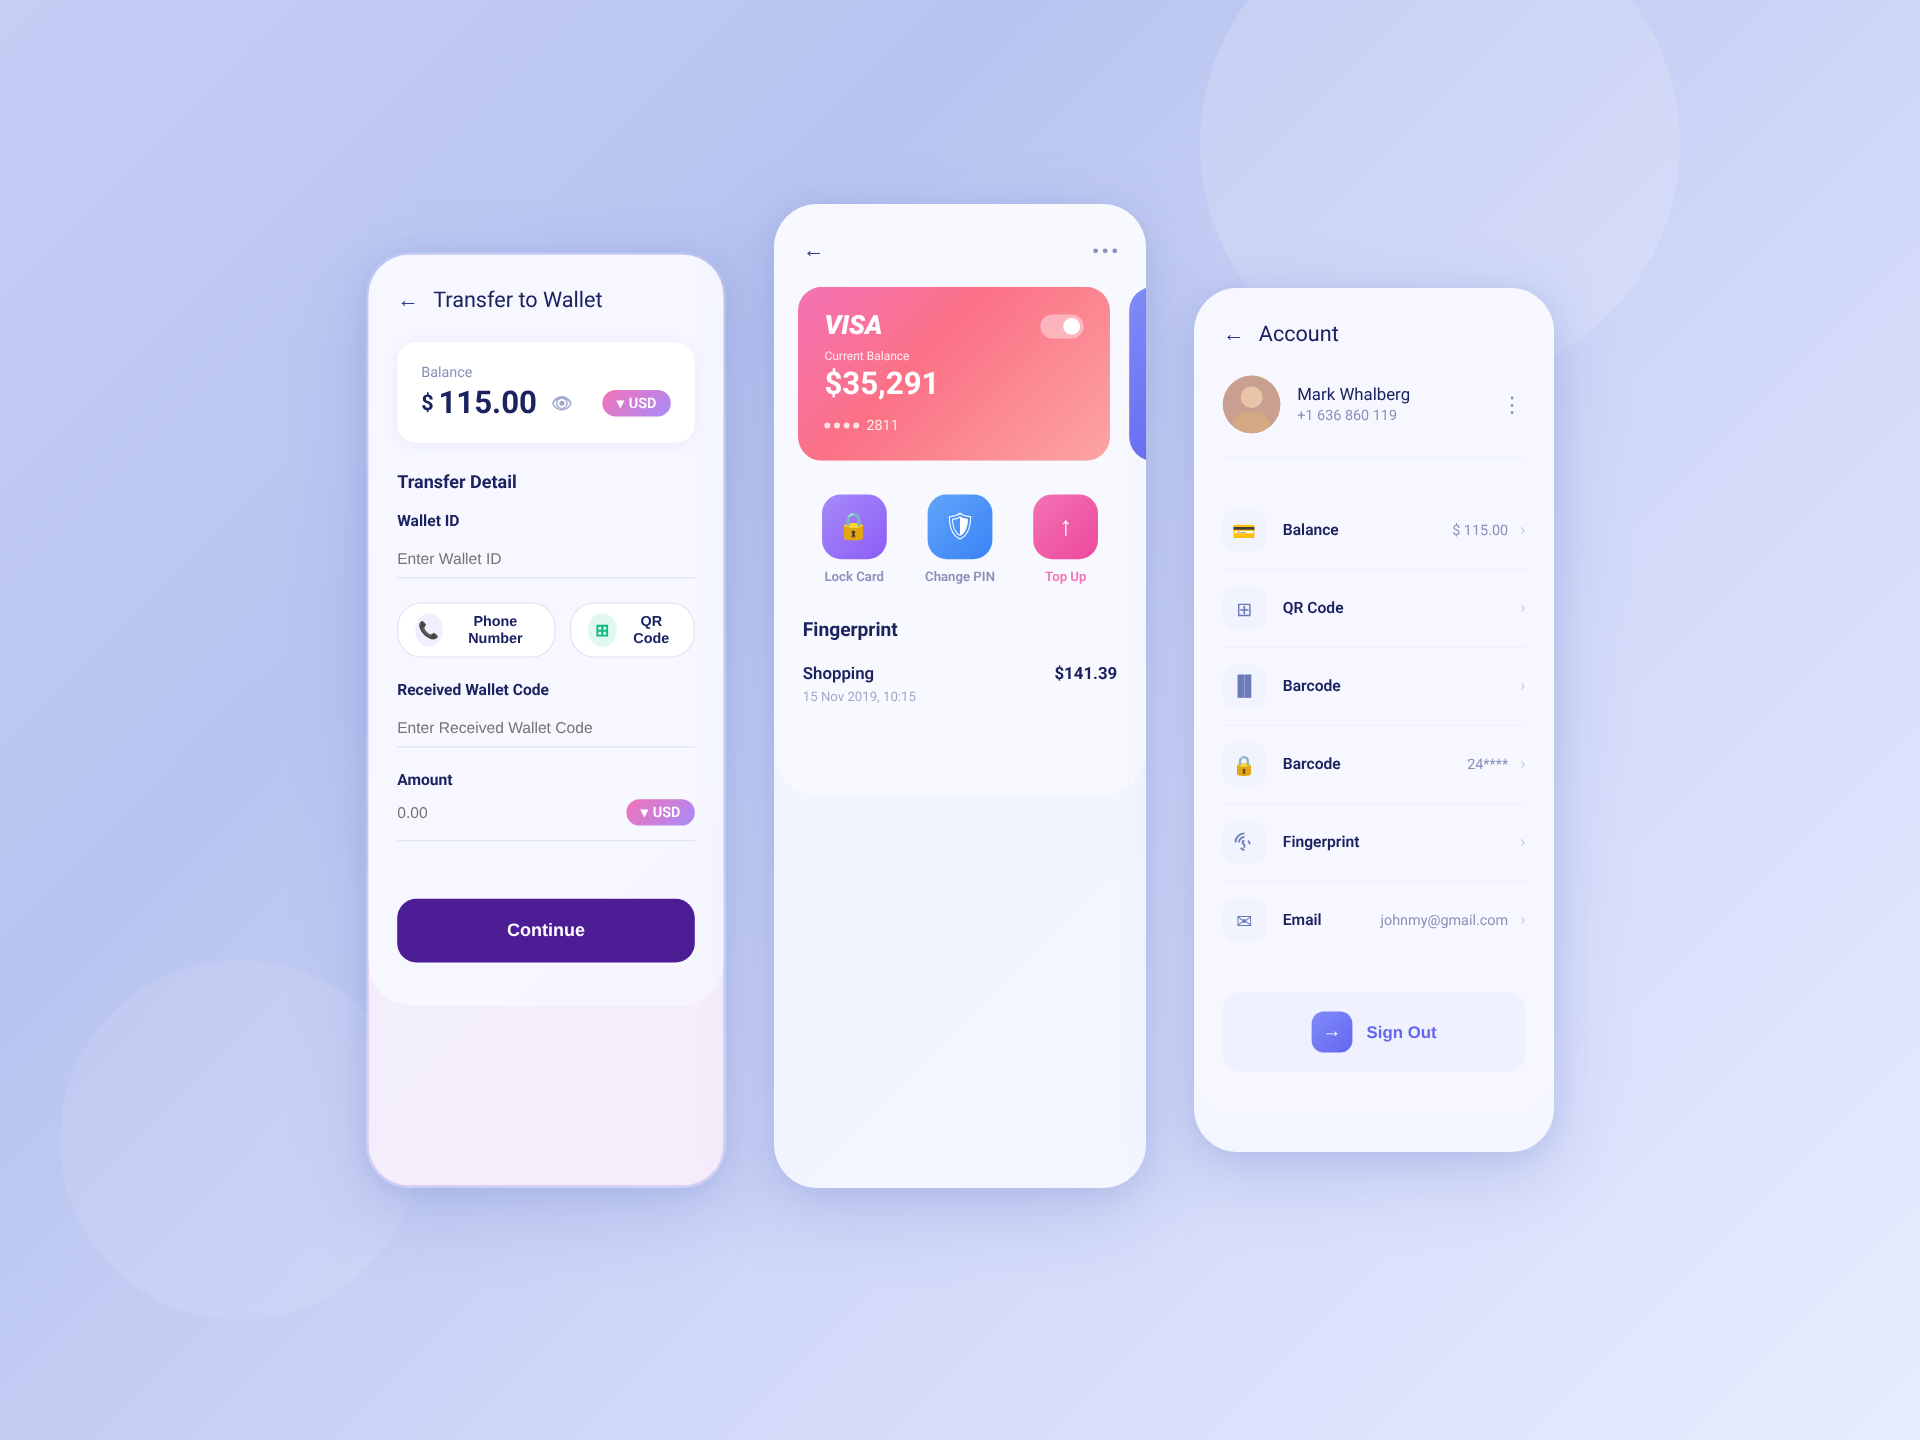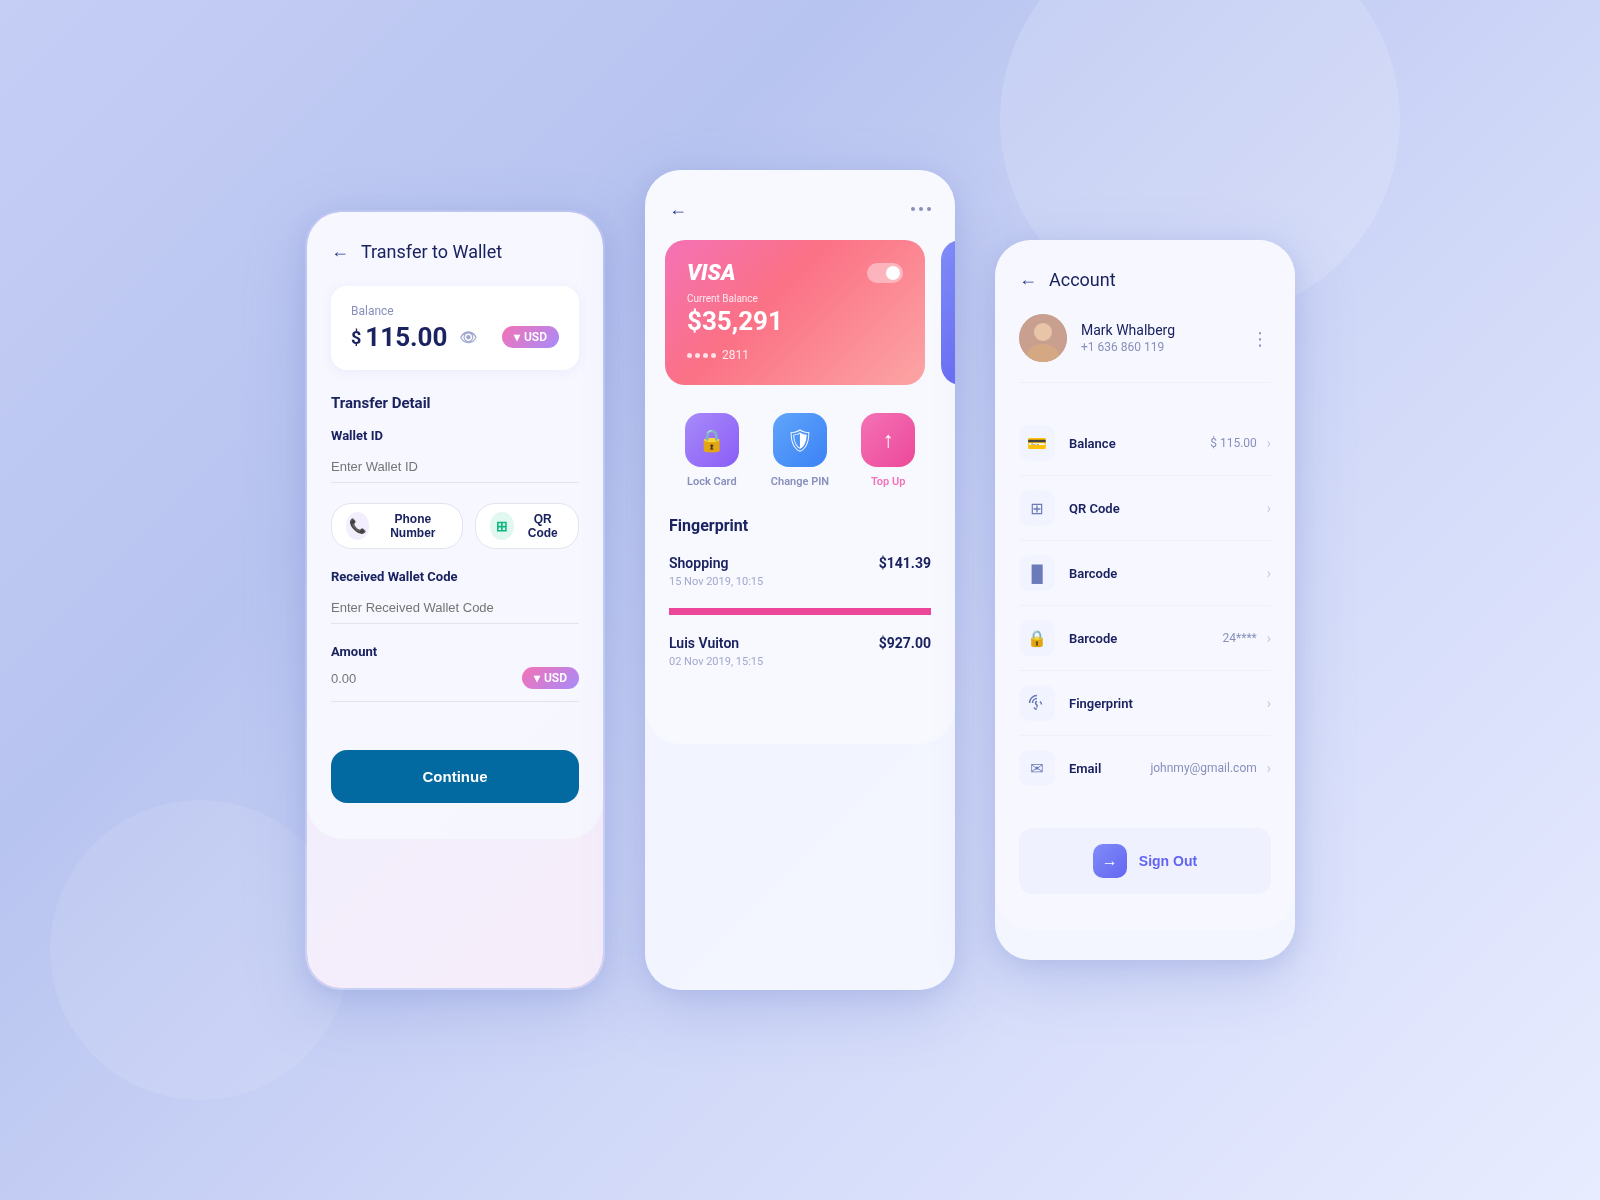--- a/index.html
+++ b/index.html
@@ -224,21 +224,21 @@
       background: transparent;
       font-size: 13px;
       color: #c5cadf;
       outline: none;
       flex: 1;
     }
 
     .continue-btn {
       width: 100%;
       padding: 18px;
-      background: #0369a1;
+      background: #4c1d95;
       color: white;
       border: none;
       border-radius: 16px;
       font-size: 15px;
       font-weight: 700;
       cursor: pointer;
       margin-top: 8px;
     }
 
     
@@ -426,21 +426,21 @@
       color: #1a2260;
       margin-bottom: 20px;
     }
 
     .transaction-item {
       display: flex;
       justify-content: space-between;
       align-items: flex-start;
       margin-bottom: 20px;
       padding-bottom: 20px;
-      border-bottom: 7px solid #ec4899;
+      border-bottom: 4px solid #ec4899;
     }
 
     .transaction-item:last-child {
       border-bottom: none;
     }
 
     .trans-name {
       font-size: 14px;
       font-weight: 600;
       color: #1a2260;
@@ -733,27 +733,20 @@
 
         <div class="transaction-item">
           <div>
             <div class="trans-name">Shopping</div>
             <div class="trans-date">15 Nov 2019, 10:15</div>
           </div>
           <div class="trans-amount">$141.39</div>
         </div>
 
 
-        <div class="transaction-item">
-          <div>
-            <div class="trans-name">Luis Vuiton</div>
-            <div class="trans-date">02 Nov 2019, 15:15</div>
-          </div>
-          <div class="trans-amount">$927.00</div>
-        </div>
       </div>
     </div>
   </div>
 
   <div class="phone-screen screen-account">
     <div class="inner">
 
       <div class="header-row">
         <span class="back-arrow">←</span>
         <span class="header-title">Account</span>

